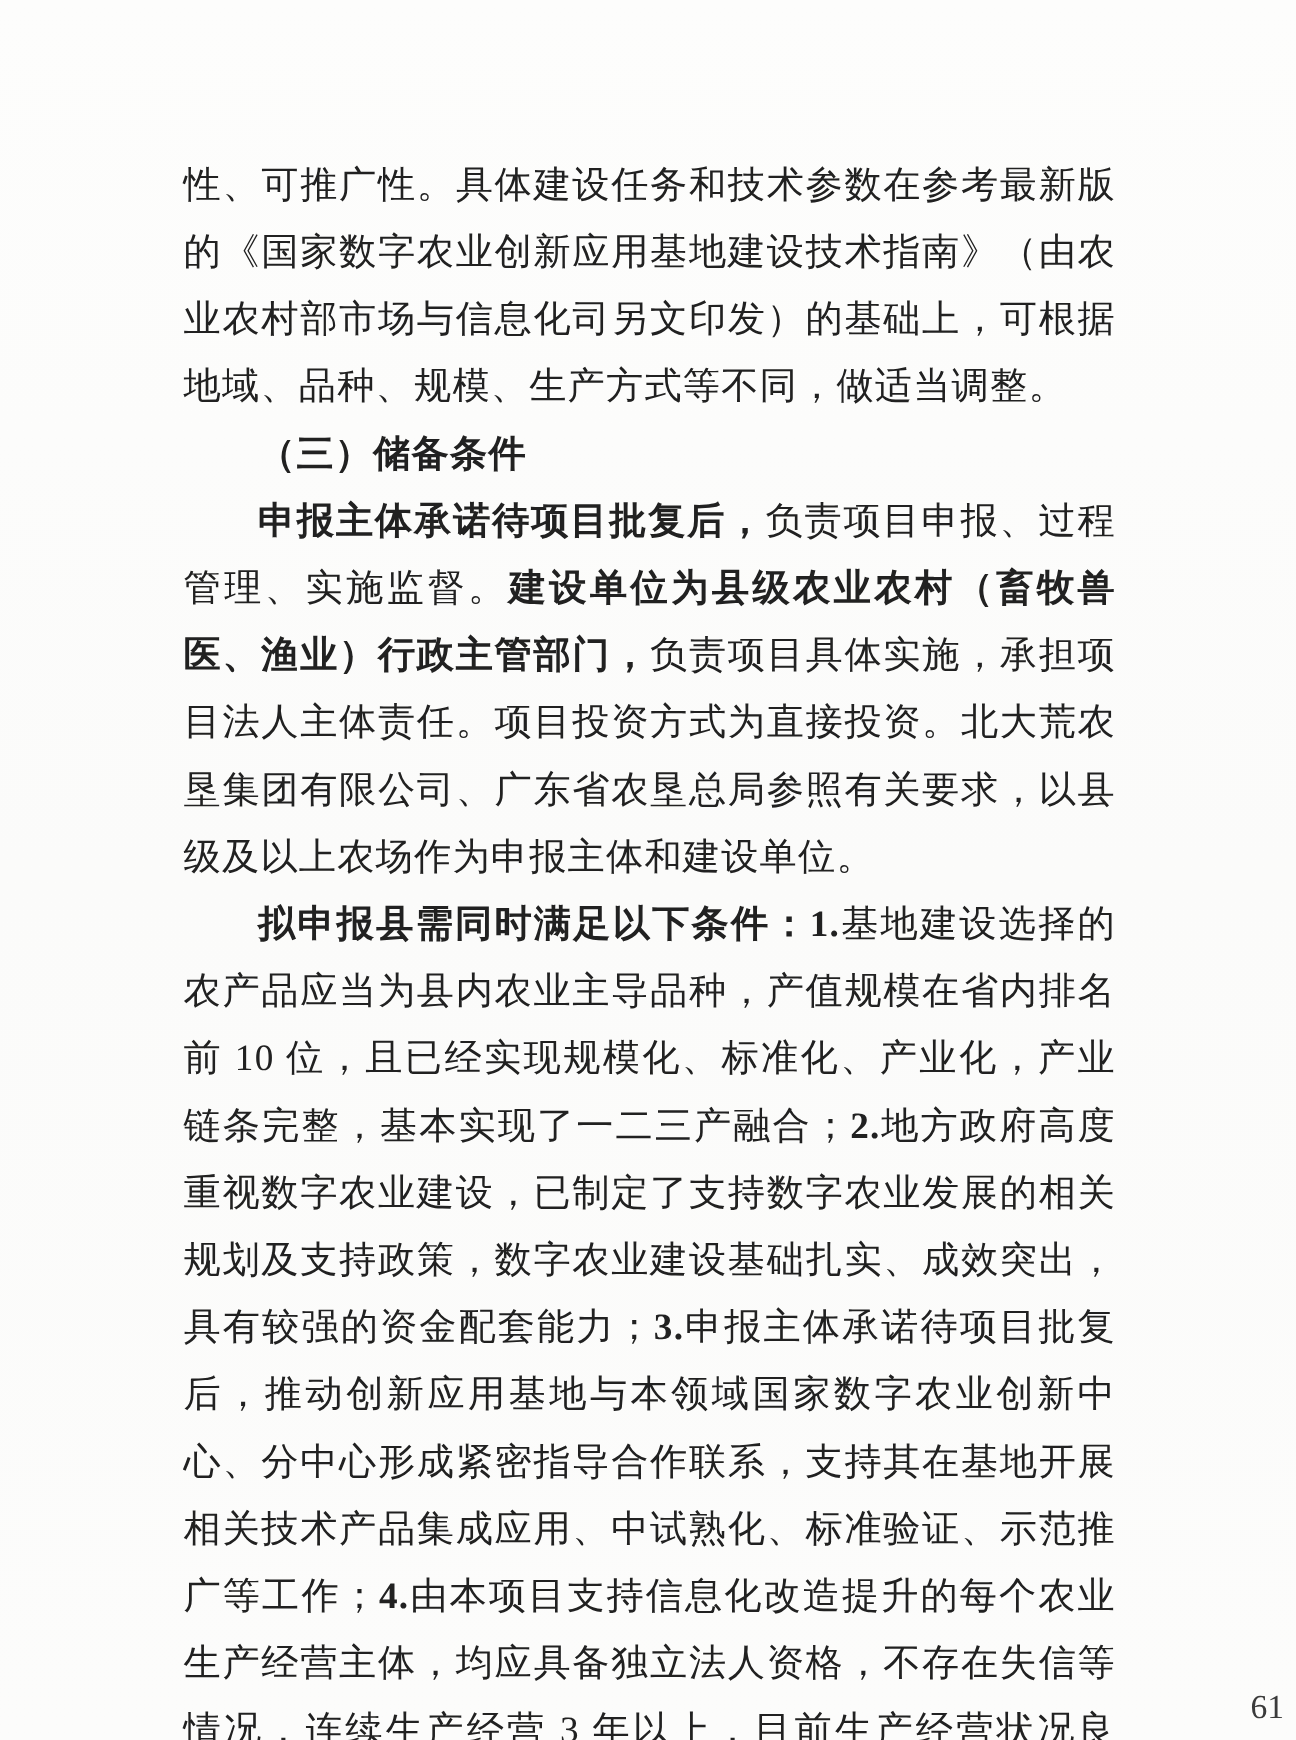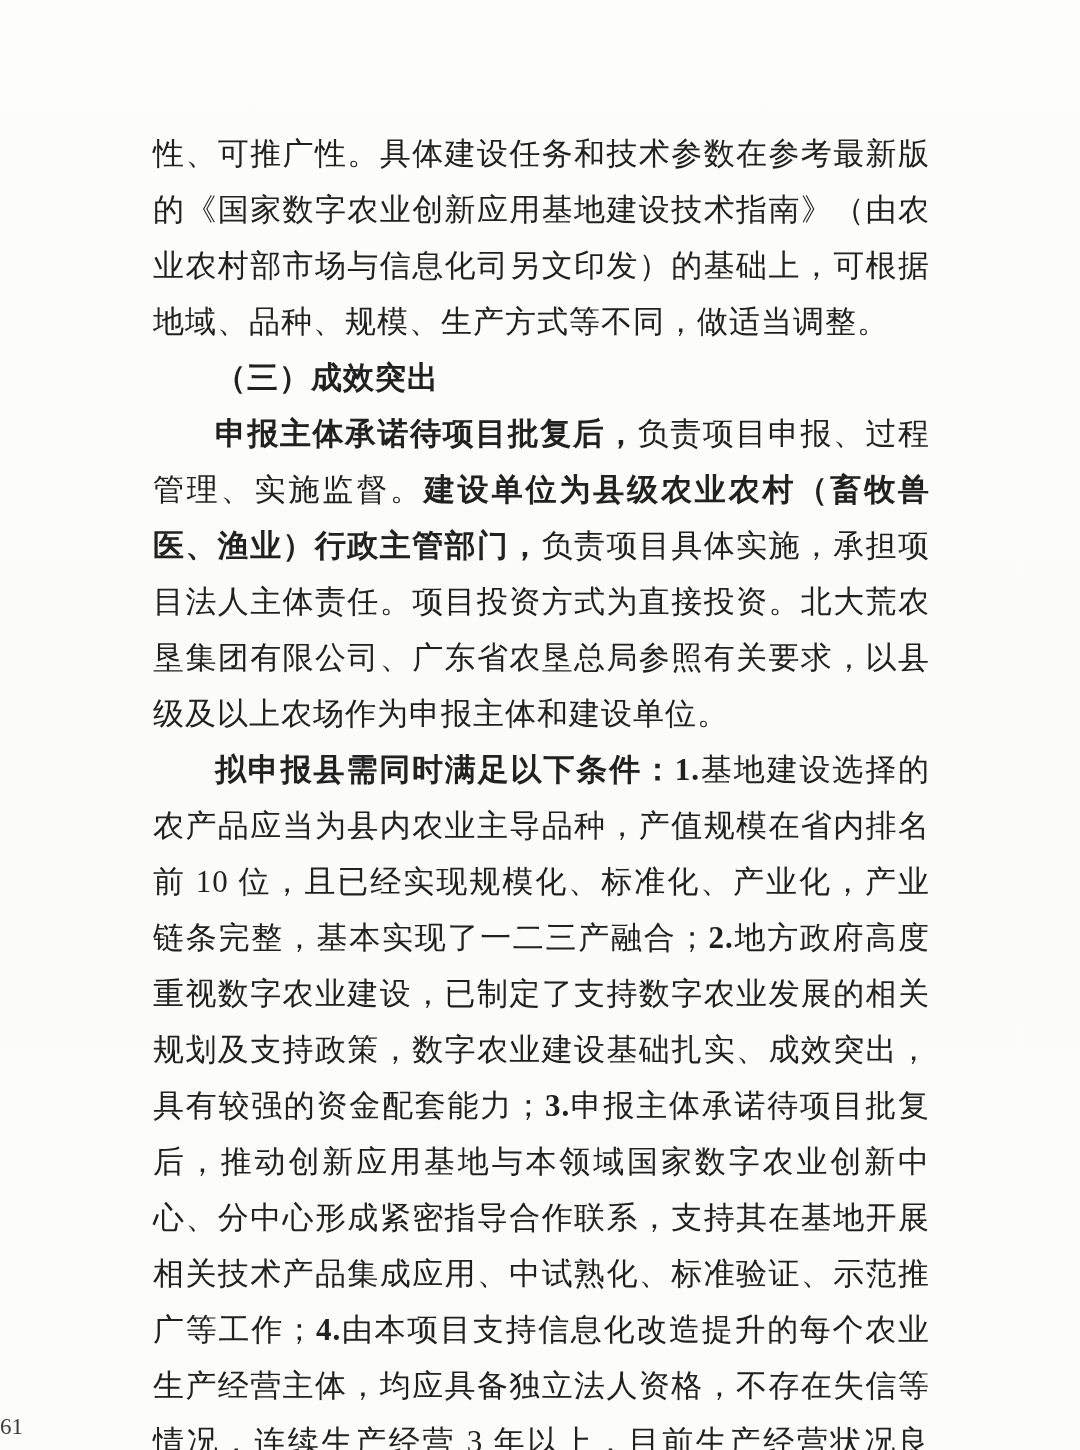--- a/index.html
+++ b/index.html
@@ -46,31 +46,31 @@
     font-weight: normal;
   }
   .run.bold {
     font-weight: bold;
   }
   .page-number {
     position: absolute;
     left: 0;
     right: 10px;
     bottom: 10px;
-    text-align: left;
-    font-size: 23px;
+    text-align: right;
+    font-size: 28px;
     color: #3b3b3b;
     font-family: "Liberation Serif", "DejaVu Serif", serif;
   }
 </style>
 </head>
 <body>
 
 <div class="page">
   <div class="doc-body">
 
   <p class="para"><span class="run">性、可推广性。具体建设任务和技术参数在参考最新版的《国家数字农业创新应用基地建设技术指南》（由农业农村部市场与信息化司另文印发）的基础上，可根据地域、品种、规模、生产方式等不同，做适当调整。</span></p>
-      <p class="para indent heading"><span class="run bold">（三）成效突出</span></p>
+      <p class="para indent heading"><span class="run bold">（三）储备条件</span></p>
       <p class="para indent"><span class="run bold">申报主体承诺待项目批复后，</span><span class="run">负责项目申报、过程管理、实施监督。</span><span class="run bold">建设单位为县级农业农村（畜牧兽医、渔业）行政主管部门，</span><span class="run">负责项目具体实施，承担项目法人主体责任。项目投资方式为直接投资。北大荒农垦集团有限公司、广东省农垦总局参照有关要求，以县级及以上农场作为申报主体和建设单位。</span></p>
       <p class="para indent"><span class="run bold">拟申报县需同时满足以下条件：</span><span class="run bold">1.</span><span class="run">基地建设选择的农产品应当为县内农业主导品种，产值规模在省内排名前 10 位，且已经实现规模化、标准化、产业化，产业链条完整，基本实现了一二三产融合；</span><span class="run bold">2.</span><span class="run">地方政府高度重视数字农业建设，已制定了支持数字农业发展的相关规划及支持政策，数字农业建设基础扎实、成效突出，具有较强的资金配套能力；</span><span class="run bold">3.</span><span class="run">申报主体承诺待项目批复后，推动创新应用基地与本领域国家数字农业创新中心、分中心形成紧密指导合作联系，支持其在基地开展相关技术产品集成应用、中试熟化、标准验证、示范推广等工作；</span><span class="run bold">4.</span><span class="run">由本项目支持信息化改造提升的每个农业生产经营主体，均应具备独立法人资格，不存在失信等情况，连续生产经营 3 年以上，目前生产经营状况良好，</span></p>
     </div>
   <div class="page-number">61</div>
 </div>
 
 </body></html>

